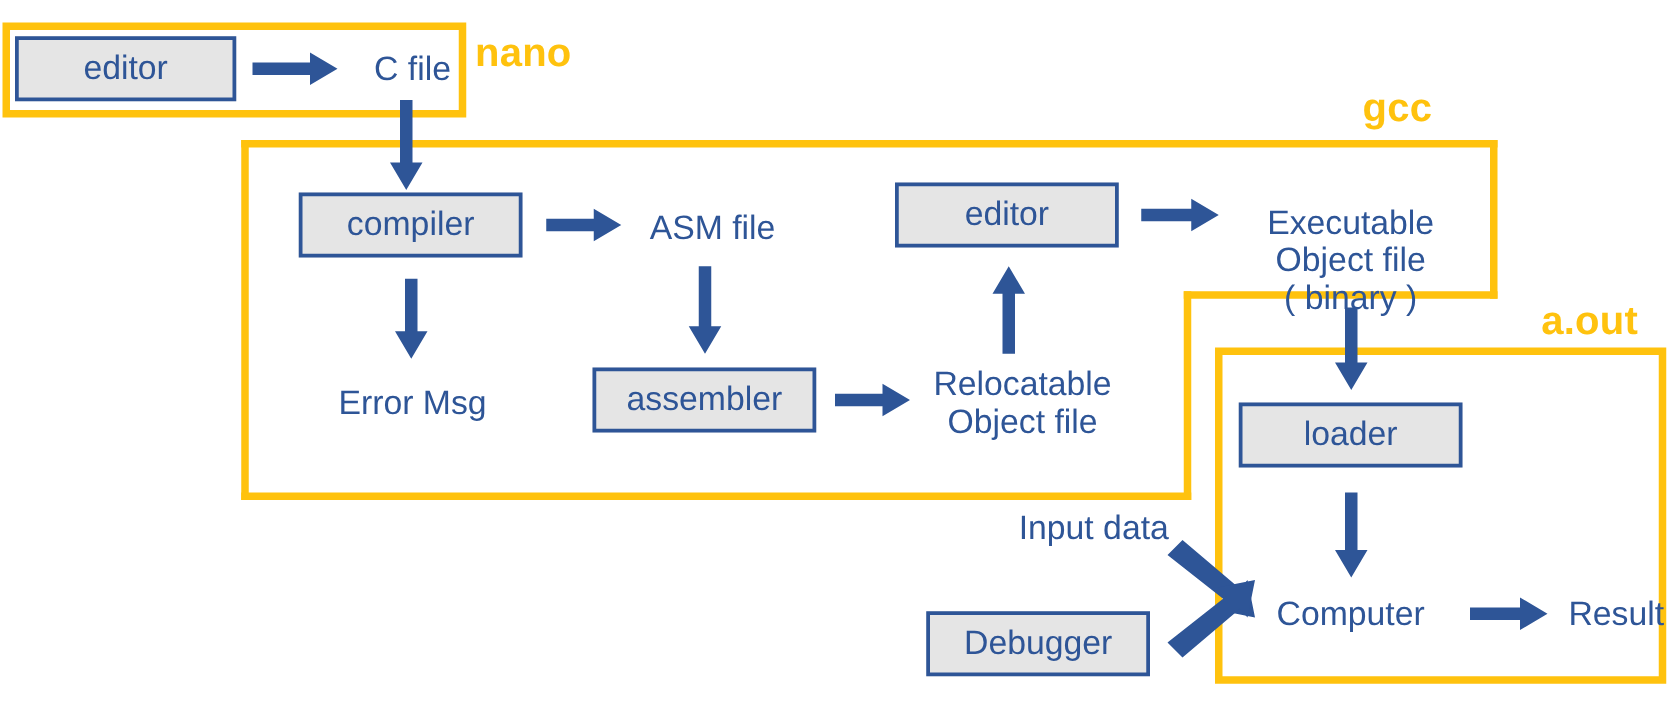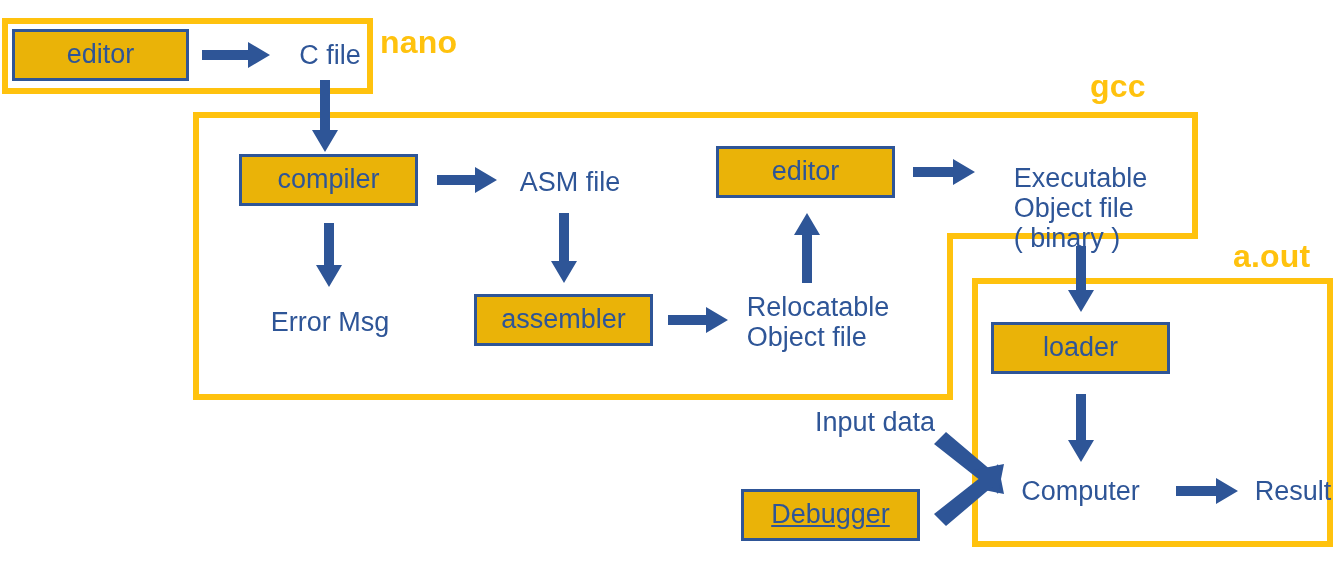--- a/index.html
+++ b/index.html
@@ -40,38 +40,38 @@
   .edge {
     position: absolute;
     background: #FFC20E;
   }
 
   
   .node-box {
     position: absolute;
     box-sizing: border-box;
     border: 3px solid #2E5597;
-    background: #eab308;
+    background: #e5e5e5;
     color: #2E5597;
     display: flex;
     align-items: center;
     justify-content: center;
     font-size: 27px;
     font-family: "Liberation Sans", sans-serif;
     line-height: 1.15;
   }
 
   
   .node-text {
     position: absolute;
     color: #2E5597;
     font-size: 27px;
     font-family: "Liberation Sans", sans-serif;
     line-height: 1.12;
-    text-align: left;
+    text-align: center;
     white-space: pre-line;
     display: flex;
     flex-direction: column;
     align-items: center;
     justify-content: center;
   }
 
   
   .arrow { position: absolute; }
   .arrow svg { display: block; overflow: visible; }
@@ -148,21 +148,21 @@
   </div>
 
   <div class="node-text" style="left:1243px; top:473px; width:100px; height:36px;">
     <span>Result</span>
   </div>
 
   <div class="node-text" style="left:805px; top:404px; width:140px; height:36px;">
     <span>Input data</span>
   </div>
 
-  <div class="node-box" style="left:741px; top:489px; width:179px; height:52px;text-decoration:underline;">
+  <div class="node-box" style="left:741px; top:489px; width:179px; height:52px;">
     <span>Debugger</span>
   </div>
 
   <div class="arrow" style="left:202px; top:42px;">
     <svg width="68" height="26" viewBox="0 0 68 26">
       <path d="M0,8 L46,8 L46,0 L68,13 L46,26 L46,18 L0,18 Z" fill="#2E5597"></path>
     </svg>
   </div>
 
   <div class="arrow" style="left:312px; top:80px;">

